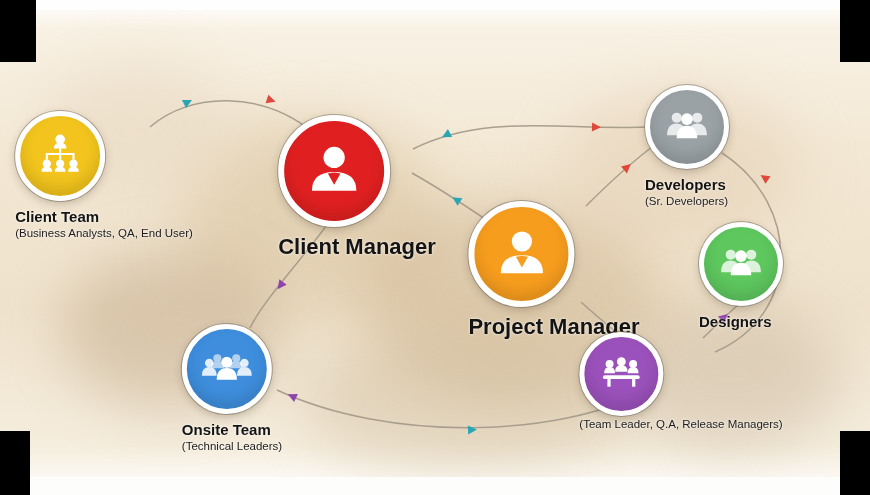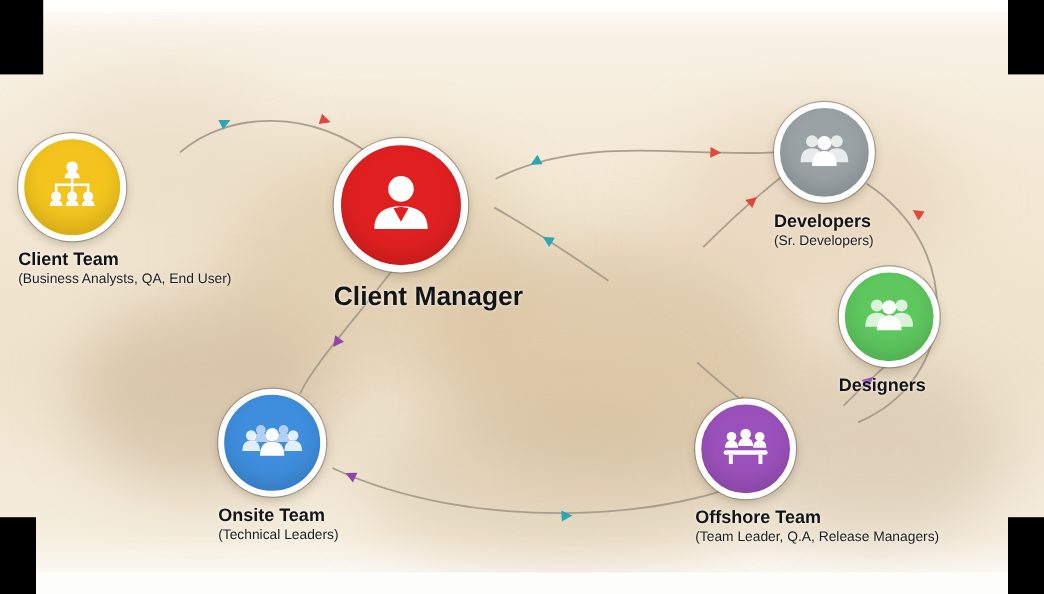--- a/index.html
+++ b/index.html
@@ -135,20 +135,32 @@
           </g>
           <circle cx="17" cy="8" r="4" fill="#fff"></circle>
           <path d="M10 21 q0 -8.5 7 -8.5 q7 0 7 8.5 Z" fill="#fff"></path>
         </svg>
       </span>
     </div>
     <div class="label">Developers</div>
     <div class="sublabel">(Sr. Developers)</div>
   </div>
 
+  <div class="node" style="left:554px;top:201px;">
+    <div class="circle big bg-orange" style="width:106px;height:106px;">
+      <span>
+        <svg width="55" height="55" viewBox="0 0 24 24">
+          <circle cx="12" cy="7.2" r="4.4" fill="#fff"></circle>
+          <path d="M2.8 21 q0 -7.8 9.2 -7.8 q9.2 0 9.2 7.8 Z" fill="#fff"></path>
+          <path d="M12 13.4 l-2.6 0.5 l2.6 4.6 l2.6 -4.6 Z" fill="currentColor"></path>
+        </svg>
+      </span>
+    </div>
+    <div class="label big">Project Manager</div>
+  </div>
 
   <div class="node" style="left:741px;top:222px;">
     <div class="circle bg-green" style="width:84px;height:84px;">
       <span>
         <svg width="50" height="36" viewBox="0 0 34 24">
           <g fill="#fff" opacity="0.78">
             <circle cx="10" cy="7" r="3.4"></circle>
               <path d="M3.5 19 q0 -8 6.5 -8 q3 0 4.6 1.8 q-3.8 1.6 -4.3 6.2 Z"></path>
             <circle cx="24" cy="7" r="3.4"></circle>
               <path d="M30.5 19 q0 -8 -6.5 -8 q-3 0 -4.6 1.8 q3.8 1.6 4.3 6.2 Z"></path>
@@ -197,21 +209,20 @@
               <path d="M12.8 11.8 q0 -4.6 4.2 -4.6 q4.2 0 4.2 4.6 Z"></path>
             <circle cx="25" cy="6.5" r="2.7"></circle>
               <path d="M21.3 12.8 q0 -4.2 3.7 -4.2 q3.7 0 3.7 4.2 Z"></path>
             <rect x="4.5" y="14.2" width="25" height="2.6" rx="1.3"></rect>
             <rect x="7.5" y="16.8" width="2.2" height="5.2"></rect>
             <rect x="24.3" y="16.8" width="2.2" height="5.2"></rect>
           </g>
         </svg>
       </span>
     </div>
-    <div class="label">Offshore Team</div>
     <div class="sublabel">(Team Leader, Q.A, Release Managers)</div>
   </div>
 
   <div class="strip-top"></div>
   <div class="strip-bottom"></div>
   <div class="corner c-tl"></div>
   <div class="corner c-tr"></div>
   <div class="corner c-bl"></div>
   <div class="corner c-br"></div>
 

